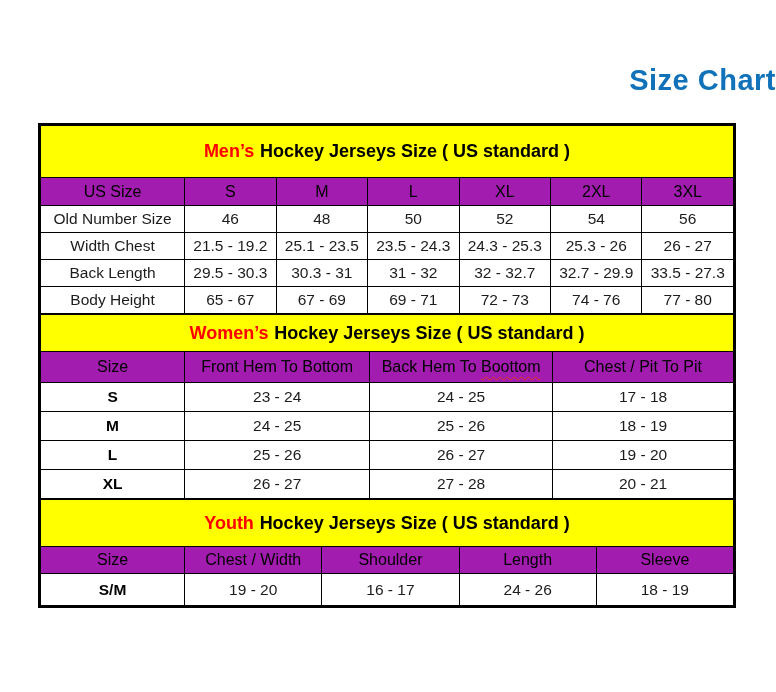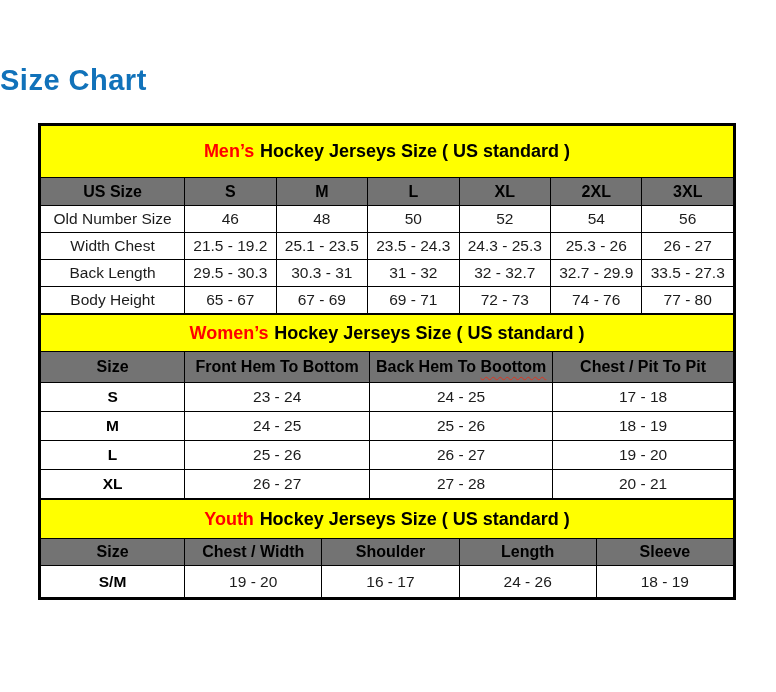--- a/index.html
+++ b/index.html
@@ -10,21 +10,21 @@
     --data-ink:#1c1c1c;
   }
   *{box-sizing:border-box;margin:0;padding:0;}
   html,body{width:776px;height:692px;background:#ffffff;overflow:hidden;}
   body{
     font-family:"Liberation Sans","DejaVu Sans",sans-serif;
     color:var(--data-ink);
   }
   .page-title{
     margin-top:64px;
-    text-align:left;
+    text-align:right;
     font-size:29px;
     font-weight:700;
     color:var(--title-blue);
     letter-spacing:0.5px;
   }
   .chart-wrap{
     margin:26px auto 0 38px;
     width:698px;
     border:2px solid var(--border-black);
   }
@@ -42,23 +42,23 @@
   }
   th.band{
     background:var(--band-yellow);
     font-size:18px;
     font-weight:700;
     color:#000;
   }
   th.band .hl{color:var(--accent-red);margin-right:0.32em;}
   tr.cols th{
     font-size:16px;
-    font-weight:700;
+    font-weight:400;
     color:#000;
-    background:#737373;
+    background:#a21caf;
   }
   td{
     font-size:15.5px;
     font-weight:400;
     color:var(--data-ink);
     background:#fff;
   }
   td.bold{font-weight:700;color:#000;}
   .squiggle{
     text-decoration:underline;
@@ -75,21 +75,21 @@
   col.c-wom2{width:26.4%;}
   col.c-wom3{width:26.1%;}
   col.c-yth{width:19.8%;}
   
   .tbl-men th.band{height:52px;}
   .tbl-men tr.cols th{height:28px;}
   .tbl-men td{height:27px;}
   .tbl-women th.band{height:37px;}
   .tbl-women tr.cols th{height:31px;}
   .tbl-women td{height:29px;}
-  .tbl-youth th.band{height:39px;}
+  .tbl-youth th.band{height:47px;}
   .tbl-youth tr.cols th{height:27px;}
   .tbl-youth td{height:32px;}
 </style>
 </head>
 <body>
 
 <h1 class="page-title">Size Chart</h1>
 
 <div class="chart-wrap">
 

